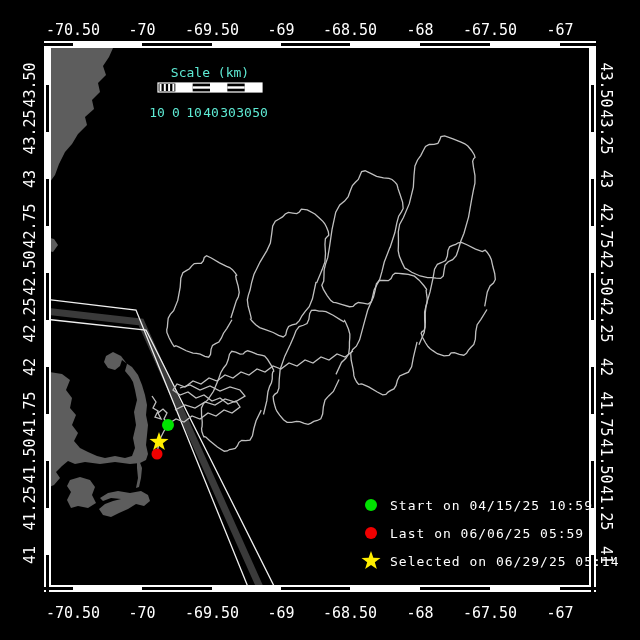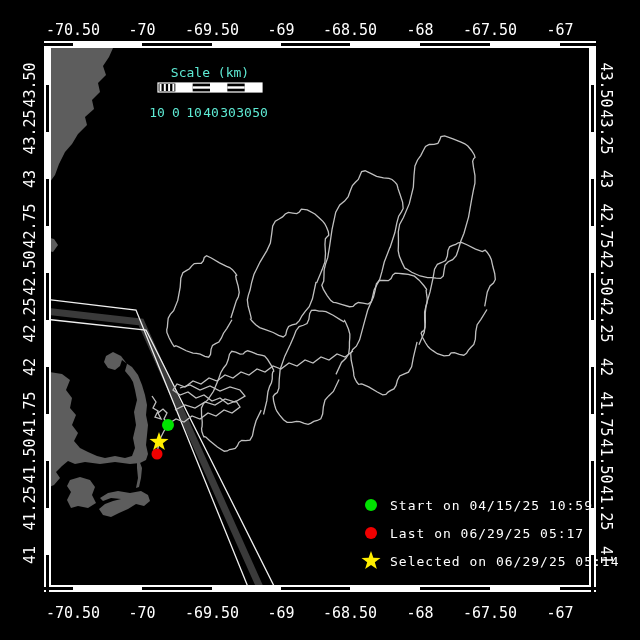--- a/index.html
+++ b/index.html
@@ -134,16 +134,16 @@
       <div class="axis-label rotl" style="left: 30px; top: 555px;">41</div>
       <div class="axis-label rotr" style="left: 606px; top: 555px;">41</div>
       <div class="small-label" style="left: 157px; top: 112px;">10</div>
       <div class="small-label" style="left: 176px; top: 112px;">0</div>
       <div class="small-label" style="left: 194px; top: 112px;">10</div>
       <div class="small-label" style="left: 211px; top: 112px;">40</div>
       <div class="small-label" style="left: 228px; top: 112px;">30</div>
       <div class="small-label" style="left: 244px; top: 112px;">30</div>
       <div class="small-label" style="left: 260px; top: 112px; text-align: center;">50</div>
       <div class="legend-label" style="left: 390px; top: 505px;">Start on 04/15/25 10:59</div>
-      <div class="legend-label" style="left: 390px; top: 533px;">Last on 06/29/25 05:17</div>
+      <div class="legend-label" style="left: 390px; top: 533px;">Last on 06/06/25 05:59</div>
       <div class="legend-label" style="left: 390px; top: 561px;">Selected on 06/29/25 05:14</div>
     </div>
 </div>
 
 </body></html>

